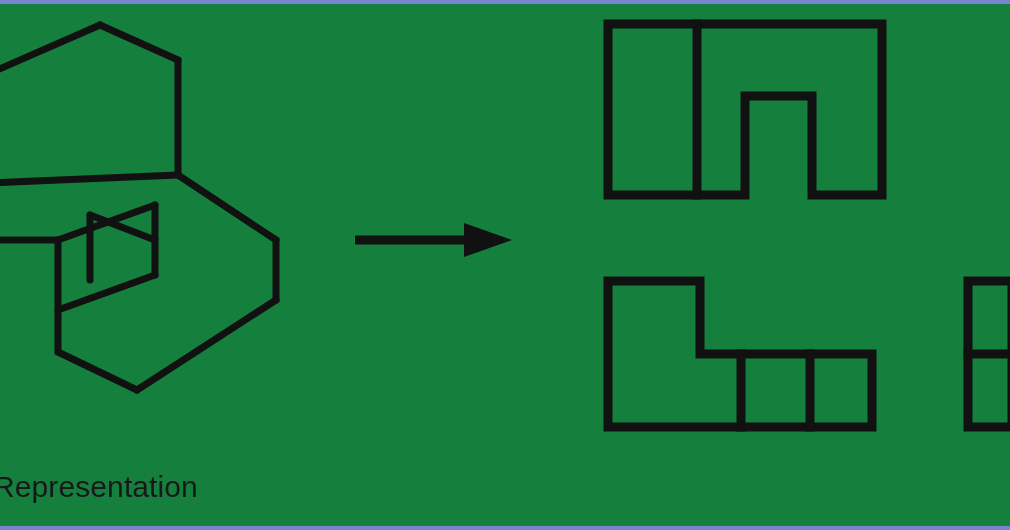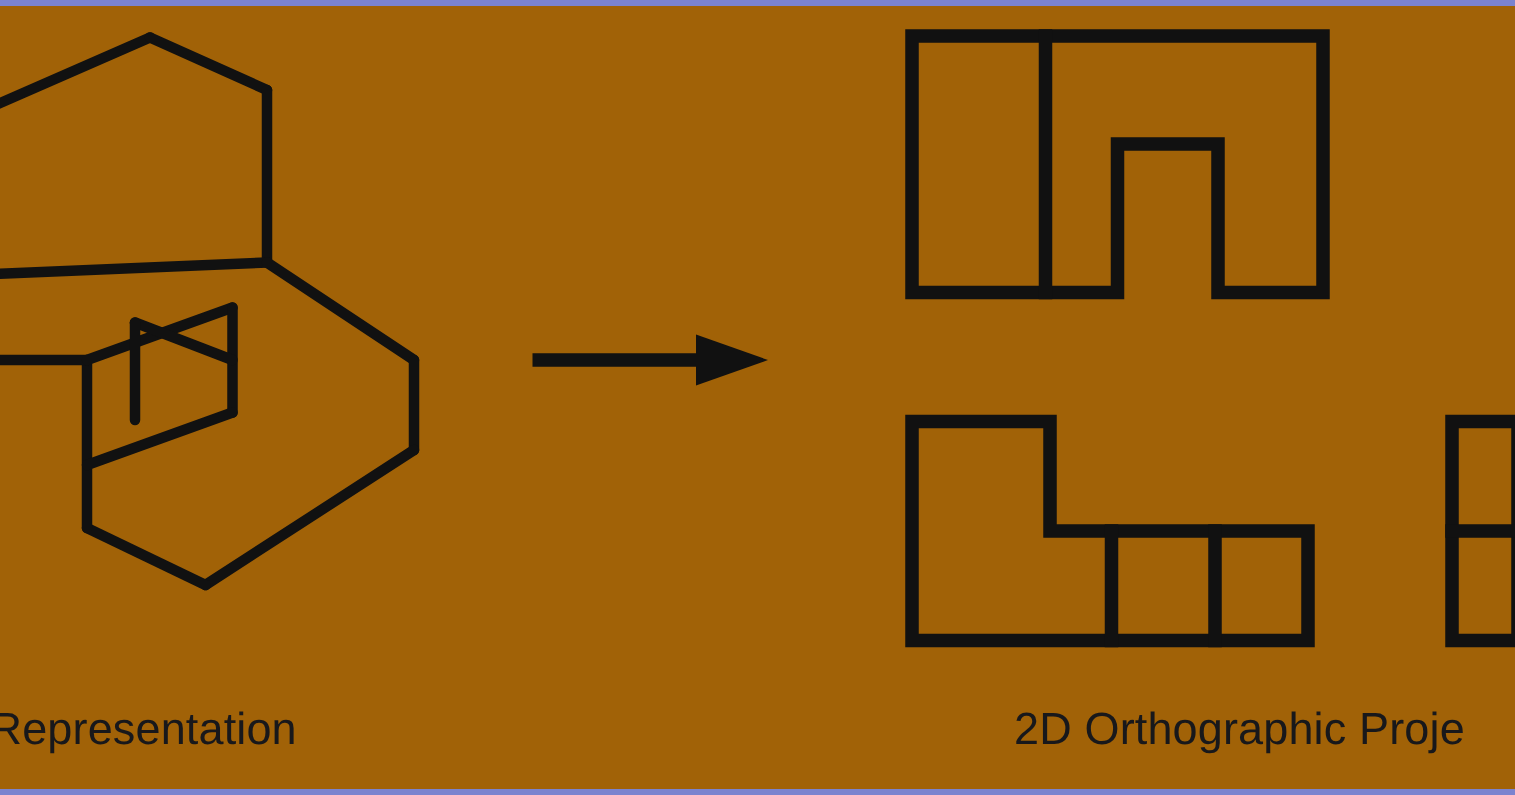--- a/index.html
+++ b/index.html
@@ -4,21 +4,21 @@
 <style>
   html, body {
     margin: 0;
     padding: 0;
     background: #ffffff;
   }
   #screen {
     position: relative;
     width: 1010px;
     height: 530px;
-    background: #a16207;
+    background: #15803d;
     overflow: hidden;
     font-family: "Liberation Sans", sans-serif;
   }
   .rule {
     position: absolute;
     left: 0;
     width: 1010px;
     height: 4px;
     background: #7b83cf;
   }
@@ -91,15 +91,14 @@
         <g fill="none" stroke="#111111" stroke-width="9" stroke-linejoin="miter" stroke-linecap="square">
           <polygon points="1012,281 968,281 968,427 1012,427"></polygon>
           <line x1="968" y1="354" x2="1012" y2="354"></line>
         </g>
       </g>
 
   </svg>
 
   <div class="caption" id="caption-left">Representation</div>
 
-  <div class="caption" id="caption-right">2D Orthographic Proje</div>
 
 </div>
 
 </body></html>

